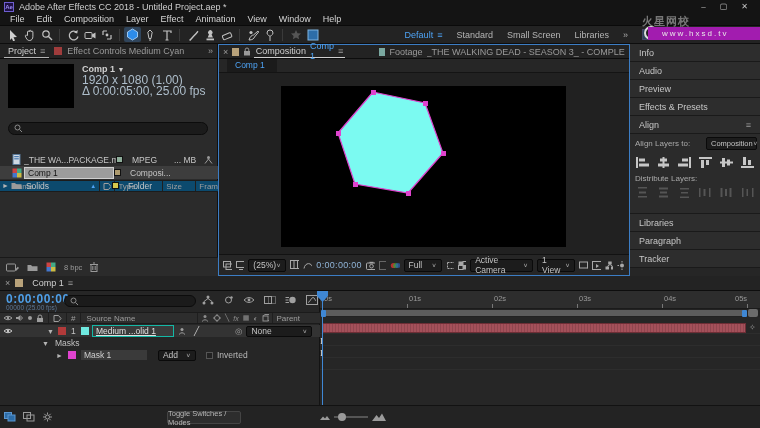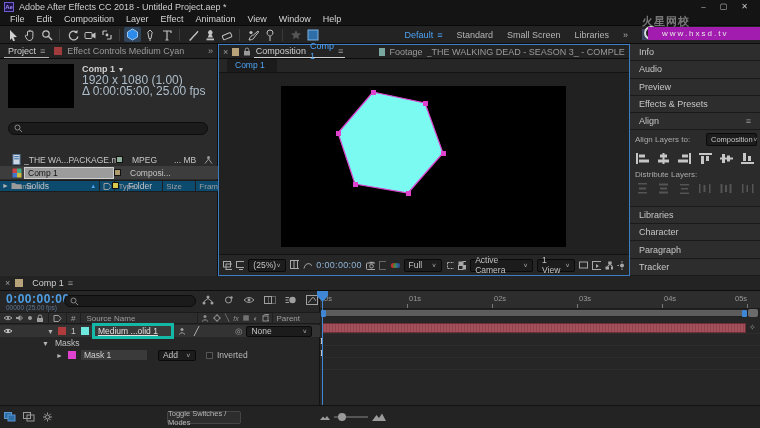--- a/index.html
+++ b/index.html
@@ -82,21 +82,21 @@
   .tl-tabbar { position:absolute; left:0; top:0; width:760px; height:15px; }
   .tl-left { position:absolute; left:0; top:15px; width:320px; height:114px; background:#262626; border-right:1px solid #131313; }
   .tl-tc { position:absolute; left:6px; top:1px; color:#4e9fe8; font-size:12px; font-weight:bold; letter-spacing:.5px; }
   .tl-frames { position:absolute; left:6px; top:13px; color:#5d7693; font-size:6.5px; }
   .tl-search { position:absolute; left:64px; top:4px; width:132px; height:12px; }
   .tl-hdr-icons { position:absolute; left:202px; top:4px; display:flex; gap:9px; color:#a0a0a0; }
   .tl-cols { position:absolute; left:0; top:21px; width:320px; height:12px; background:#2d2d2d; border-top:1px solid #1b1b1b; border-bottom:1px solid #1b1b1b; display:flex; align-items:center; color:#9e9e9e; font-size:8px; }
   .tl-row { position:absolute; left:0; width:320px; height:12px; display:flex; align-items:center; font-size:8.5px; color:#c4c4c4; }
   .cell-sep { width:1px; height:10px; background:#1f1f1f; }
   .tri { font-size:7px; color:#b5b5b5; }
-  .name-box { border:3px solid #14b8a6; background:#3a3a3a; color:#e0e0e0; padding:0 3px; text-decoration:underline; font-size:8.5px; }
+  .name-box { border:1px solid #14b8a6; background:#3a3a3a; color:#e0e0e0; padding:0 3px; text-decoration:underline; font-size:8.5px; }
   .mask-name-box { background:#3a3a3a; border:1px solid #262626; padding:0 3px 0 3px; width:68px; color:#cfcfcf; }
   .checkbox { width:7px; height:7px; background:#222; border:1px solid #555; }
   .tl-right { position:absolute; left:320px; top:15px; width:440px; height:114px; overflow:visible; }
   .ruler { position:absolute; left:0; top:0; width:440px; height:18px; background:#2d2d2d; border-bottom:1px solid #1b1b1b; }
   .tick { position:absolute; top:3px; color:#999; font-size:7.5px; }
   .tickmark { position:absolute; bottom:0; width:1px; height:4px; background:#777; }
   .workarea-track { position:absolute; left:0; top:18px; width:440px; height:8px; background:#222; }
   .workarea-bar { position:absolute; left:2px; top:19px; width:424px; height:6px; background:#5c5c5c; border-radius:2px; }
   .wa-cap { position:absolute; top:18.5px; width:5px; height:7px; background:#3f87d4; border-radius:1px; }
   .marker-bin { position:absolute; left:428px; top:18px; width:10px; height:8px; background:#6b6b6b; border-radius:2px; }
@@ -320,20 +320,43 @@
       <div class="prow">
         <span class="tri" style="margin-left:2px">►</span>
         <svg width="11" height="9" style="margin-left:2px">
             <path d="M0.5 2 h3.5 l1.2 1.2 H10.5 V8 H0.5 Z" fill="#9a9a9a"></path>
           </svg>
         <span style="margin-left:4px; width:86px">Solids</span>
         <span class="swatch" style="background:var(--label_yellow)"></span>
         <span style="margin-left:9px; width:42px">Folder</span>
       </div>
     </div>
+    <div class="proj-footer">
+      <svg width="13" height="9">
+          <rect x="0.5" y="1" width="9" height="7" rx="1" fill="none" stroke="#9a9a9a"></rect>
+          <path d="M10 8 L13 5 l-1.2-1.2 L8.8 6.8 Z" fill="#9a9a9a"></path>
+        </svg>
+      <svg width="11" height="9">
+          <path d="M0.5 2 h3.5 l1.2 1.2 H10.5 V8 H0.5 Z" fill="#9a9a9a"></path>
+        </svg>
+      <svg width="10" height="10">
+          <rect x="0.5" y="0.5" width="4.5" height="4.5" fill="#c44"></rect>
+          <rect x="5" y="0.5" width="4.5" height="4.5" fill="#4a8"></rect>
+          <rect x="0.5" y="5" width="4.5" height="4.5" fill="#47c"></rect>
+          <rect x="5" y="5" width="4.5" height="4.5" fill="#cb4"></rect>
+        </svg>
+      <span style="font-size:7.5px">8 bpc</span>
+      <svg width="8" height="10">
+          <rect x="1" y="2.5" width="6" height="7" fill="none" stroke="#9a9a9a"></rect>
+          <line x1="0" y1="2.5" x2="8" y2="2.5" stroke="#9a9a9a"></line>
+          <line x1="3" y1="1" x2="5" y2="1" stroke="#9a9a9a"></line>
+          <line x1="2.8" y1="4" x2="2.8" y2="8" stroke="#9a9a9a"></line>
+          <line x1="5.2" y1="4" x2="5.2" y2="8" stroke="#9a9a9a"></line>
+        </svg>
+    </div>
   </div>
 
   <div class="abs comp">
     <div class="comp-tabs panel-tabbar" style="height:14px; padding:0 4px; gap:4px;">
       <span>×</span>
       <span class="sq" style="background:#b8a27a"></span>
       <svg width="8" height="9">
           <rect x="1" y="4" width="6" height="4.5" fill="#9a9a9a"></rect>
           <path d="M2.2 4 V2.8 a1.8 1.8 0 0 1 3.6 0 V4" fill="none" stroke="#9a9a9a"></path>
         </svg>
@@ -552,23 +575,20 @@
             <svg width="13" height="11">
               <rect x="1" y="1" width="1.5" height="9" fill="currentColor"></rect>
               <rect x="5.5" y="2" width="1.5" height="7" fill="currentColor"></rect>
               <rect x="11" y="1" width="1.5" height="9" fill="currentColor"></rect>
             </svg>
           </span>
       </div>
     </div>
     <div class="side-panel">
         <span>Libraries</span>
-      </div>
-    <div class="side-panel">
-        <span>Character</span>
       </div>
     <div class="side-panel">
         <span>Paragraph</span>
       </div>
     <div class="side-panel">
         <span>Tracker</span>
       </div>
   </div>
 
   <div class="abs timeline">

